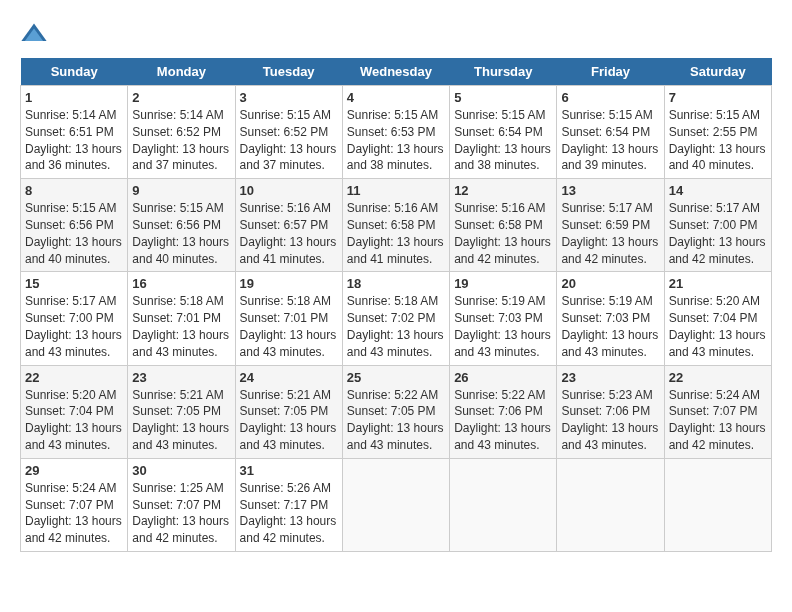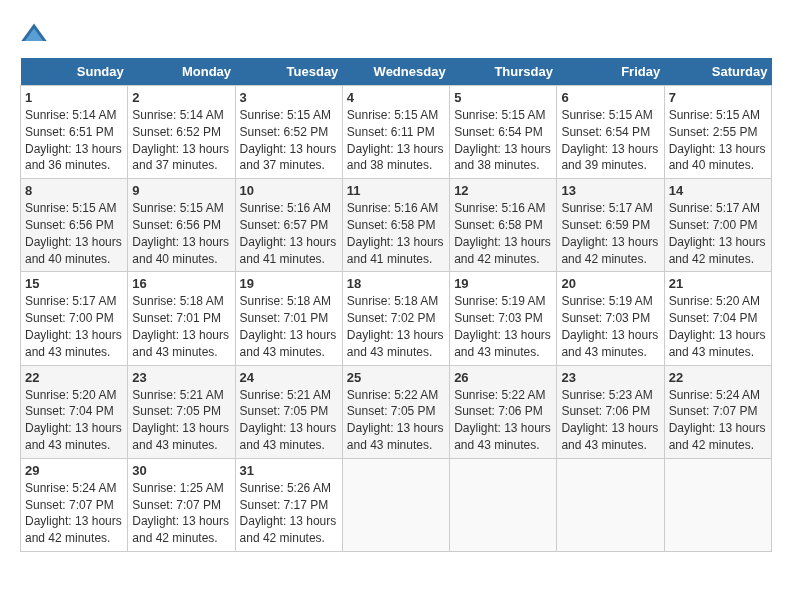--- a/index.html
+++ b/index.html
@@ -49,21 +49,21 @@
     }
     table {
       width: 100%;
       border-collapse: collapse;
       font-size: 11px;
     }
     th {
       background-color: #2e6da4;
       color: white;
       padding: 6px 4px;
-      text-align: right;
+      text-align: center;
       font-size: 13px;
       font-weight: bold;
     }
     td {
       border: 1px solid #ccc;
       vertical-align: top;
       padding: 4px;
       width: 14.28%;
       height: 90px;
     }
@@ -129,21 +129,21 @@
         <td>
           <span class="day-num">2</span>
           <div class="day-info"><span>Sunrise: 5:14 AM</span><br><span>Sunset: 6:52 PM</span><br><span>Daylight: 13 hours</span><br><span>and 37 minutes.</span></div>
         </td>
         <td>
           <span class="day-num">3</span>
           <div class="day-info"><span>Sunrise: 5:15 AM</span><br><span>Sunset: 6:52 PM</span><br><span>Daylight: 13 hours</span><br><span>and 37 minutes.</span></div>
         </td>
         <td>
           <span class="day-num">4</span>
-          <div class="day-info"><span>Sunrise: 5:15 AM</span><br><span>Sunset: 6:11 PM</span><br><span>Daylight: 13 hours</span><br><span>and 38 minutes.</span></div>
+          <div class="day-info"><span>Sunrise: 5:15 AM</span><br><span>Sunset: 6:53 PM</span><br><span>Daylight: 13 hours</span><br><span>and 38 minutes.</span></div>
         </td>
         <td>
           <span class="day-num">5</span>
           <div class="day-info"><span>Sunrise: 5:15 AM</span><br><span>Sunset: 6:54 PM</span><br><span>Daylight: 13 hours</span><br><span>and 38 minutes.</span></div>
         </td>
         <td>
           <span class="day-num">6</span>
           <div class="day-info"><span>Sunrise: 5:15 AM</span><br><span>Sunset: 6:54 PM</span><br><span>Daylight: 13 hours</span><br><span>and 39 minutes.</span></div>
         </td>
         <td>

